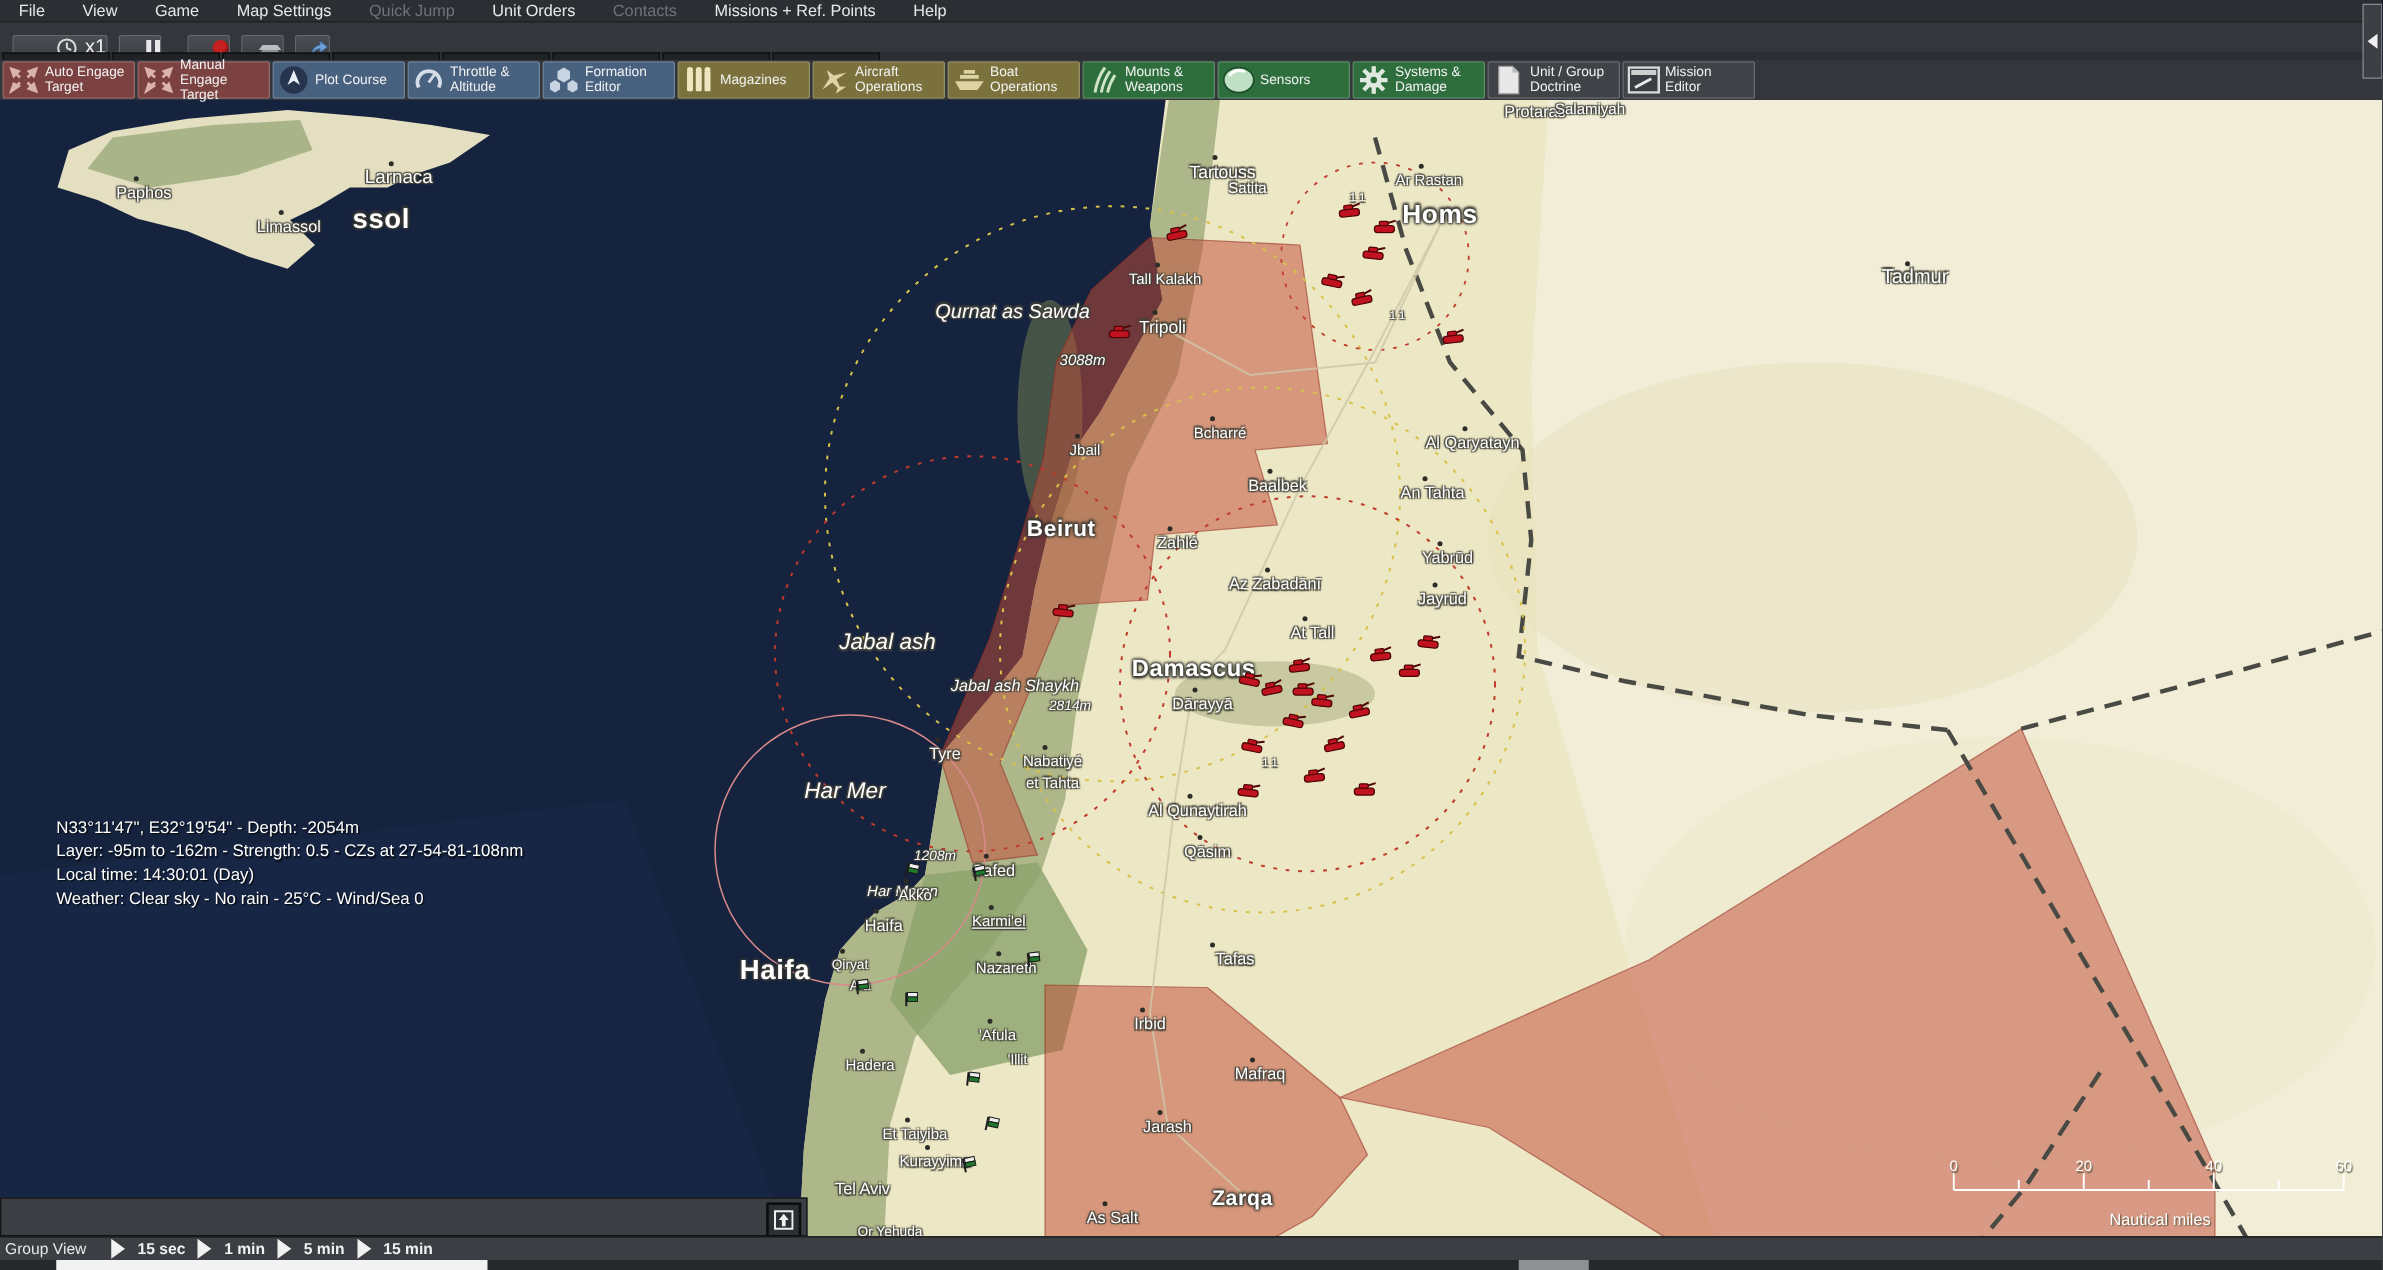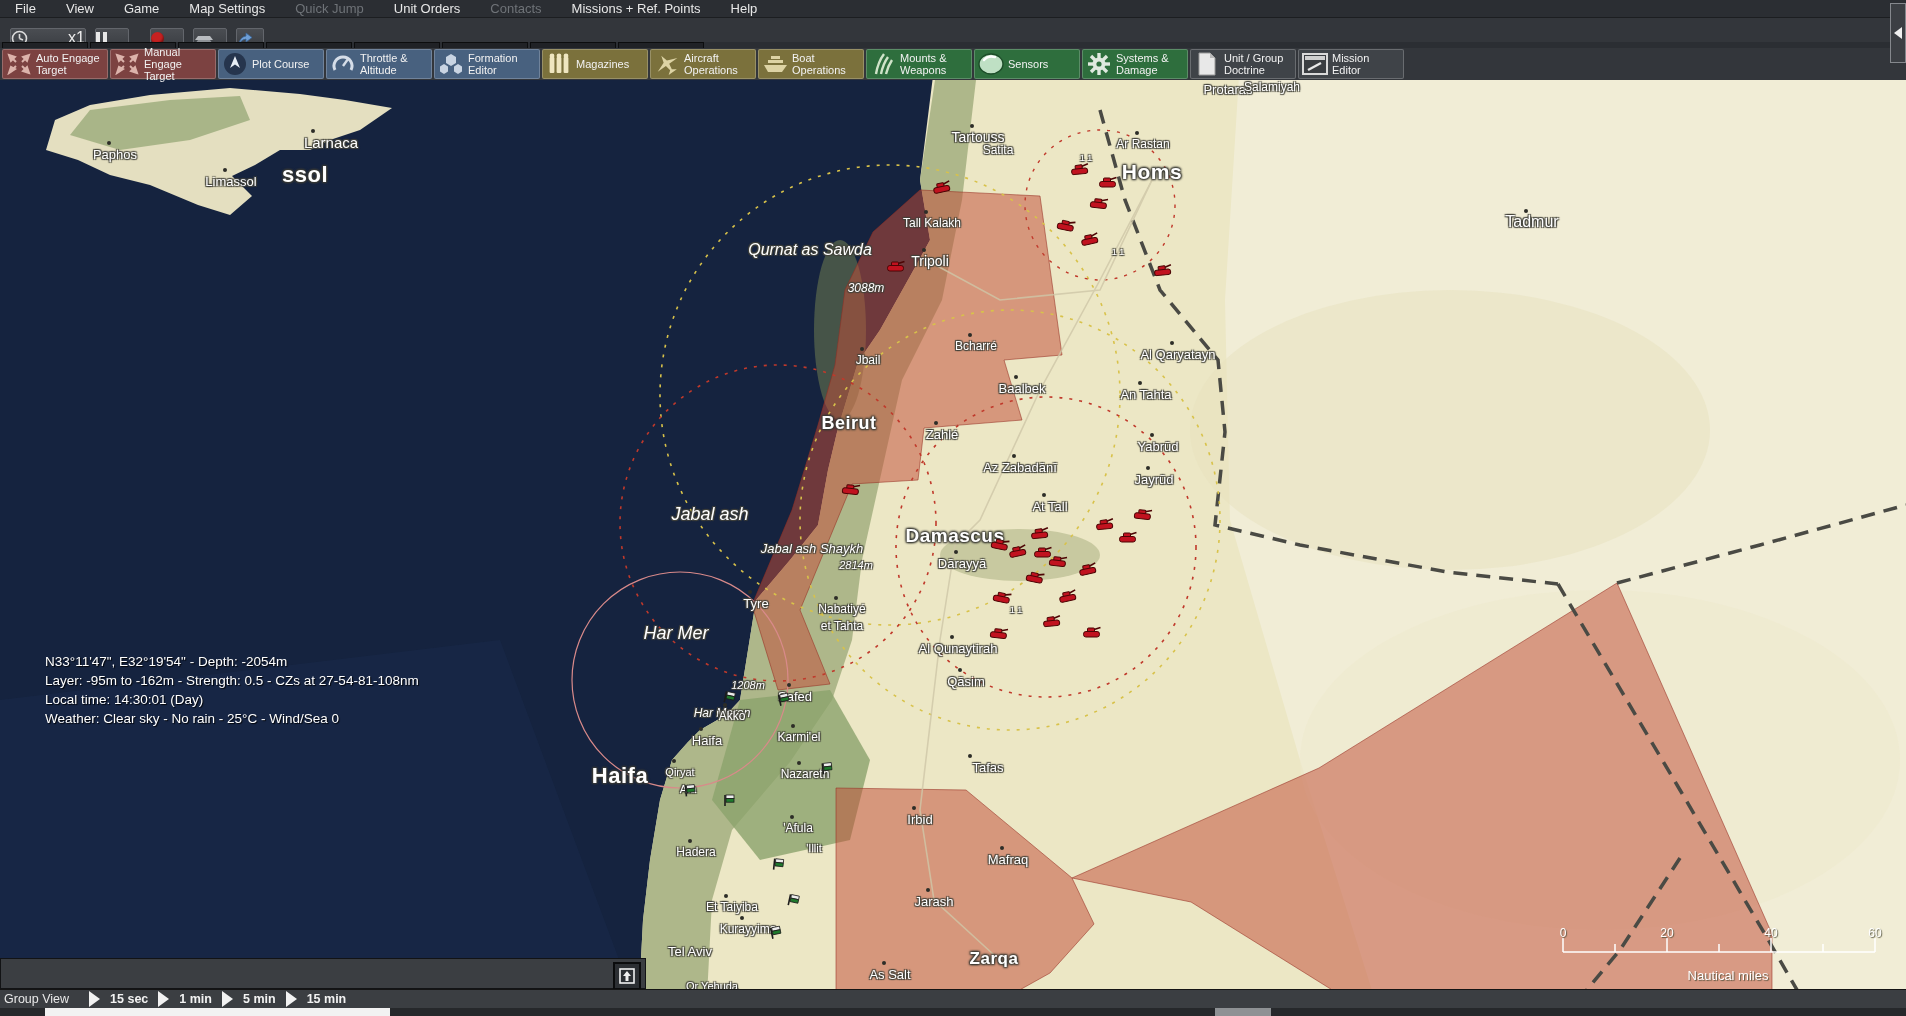--- a/index.html
+++ b/index.html
@@ -9,21 +9,21 @@
   
   #menubar{position:absolute;left:0;top:0;width:100%;height:17px;background:#2b2e33;
     display:flex;align-items:center;z-index:50;}
   .menu-item{color:#e8e8e8;font-size:13px;padding:0 15px;line-height:17px;cursor:default;}
   .menu-item.disabled{color:#6f7378;}
 
   #controlbar{position:absolute;left:0;top:17px;width:100%;height:25px;background:#33363b;
     display:flex;align-items:center;gap:9px;padding-left:10px;box-sizing:border-box;z-index:50;
     border-top:1px solid #1c1e21;}
   .ctl-btn{height:21px;background:linear-gradient(#4a4d52,#3a3d42);border:1px solid #63666c;
-    border-radius:2px;display:flex;align-items:center;justify-content:space-between;gap:6px;
+    border-radius:2px;display:flex;align-items:center;justify-content:flex-end;gap:6px;
     color:#ececec;box-sizing:border-box;margin-top:16px;}
   .pause-bars{display:flex;gap:3px;}
   .pause-bars span{display:block;width:4px;height:12px;background:#e8e8e8;}
   .rec-dot{width:13px;height:13px;border-radius:50%;background:#c62121;box-shadow:inset -1px -2px 2px rgba(0,0,0,.4);}
 
   #stubstrip{position:absolute;left:0;top:42px;width:100%;height:6px;background:#2b2e33;z-index:50;display:flex;gap:2px;padding-left:2px;}
   .stub{width:84px;height:5px;background:#202226;border:1px solid #0c0d0e;border-bottom:none;}
 
   #toolbar{position:absolute;left:0;top:48px;width:100%;height:32px;background:#33363b;
     display:flex;gap:2px;padding-left:2px;box-sizing:border-box;z-index:50;}
@@ -409,21 +409,21 @@
   <div id="scrollstrip">
     <div id="scroll-thumb"></div>
     <div id="scroll-block"></div>
   </div>
 
 <div class="map-label" style="left: 115px; top: 154px; font-size: 13px;">Paphos</div>
     <div class="town-dot" style="left: 109px; top: 143px;"></div>
     <div class="map-label" style="left: 231px; top: 181px; font-size: 13px;">Limassol</div>
     <div class="town-dot" style="left: 225px; top: 170px;"></div>
     <div class="map-label big" style="left: 305px; top: 175px; font-size: 22px;">ssol</div>
-    <div class="map-label" style="left: 319px; top: 142px; font-size: 15px; margin-left: 12px;">Larnaca</div>
+    <div class="map-label" style="left: 319px; top: 142px; font-size: 15px;">Larnaca</div>
     <div class="town-dot" style="left: 313px; top: 131px;"></div>
     <div class="map-label" style="left: 1228px; top: 89px; font-size: 13px;">Protaras</div>
     <div class="map-label" style="left: 1272px; top: 87px; font-size: 12px;">Salamiyah</div>
     <div class="map-label" style="left: 978px; top: 137px; font-size: 14px;">Tartouss</div>
     <div class="town-dot" style="left: 972px; top: 126px;"></div>
     <div class="map-label" style="left: 998px; top: 150px; font-size: 12px;">Satita</div>
     <div class="town-dot" style="left: 992px; top: 139px;"></div>
     <div class="map-label" style="left: 1143px; top: 144px; font-size: 12px;">Ar Rastan</div>
     <div class="town-dot" style="left: 1137px; top: 133px;"></div>
     <div class="map-label big" style="left: 1152px; top: 172px; font-size: 21px;">Homs</div>
@@ -473,21 +473,21 @@
     <div class="map-label" style="left: 958px; top: 648px; font-size: 13px;">Al Qunaytirah</div>
     <div class="town-dot" style="left: 952px; top: 637px;"></div>
     <div class="map-label" style="left: 795px; top: 696px; font-size: 13px;">Safed</div>
     <div class="town-dot" style="left: 789px; top: 685px;"></div>
     <div class="map-label" style="left: 966px; top: 681px; font-size: 13px;">Qāsim</div>
     <div class="town-dot" style="left: 960px; top: 670px;"></div>
     <div class="map-label" style="left: 731px; top: 716px; font-size: 12px;">'Akko</div>
     <div class="town-dot" style="left: 725px; top: 705px;"></div>
     <div class="map-label" style="left: 707px; top: 740px; font-size: 13px;">Haifa</div>
     <div class="town-dot" style="left: 701px; top: 729px;"></div>
-    <div class="map-label" style="left: 799px; top: 737px; font-size: 12px;">Karmi'el</div>
+    <div class="map-label" style="left: 799px; top: 737px; font-size: 12px; text-decoration: underline;">Karmi'el</div>
     <div class="town-dot" style="left: 793px; top: 726px;"></div>
     <div class="map-label big" style="left: 620px; top: 776px; font-size: 22px;">Haifa</div>
     <div class="map-label" style="left: 680px; top: 772px; font-size: 11px;">Qiryat</div>
     <div class="town-dot" style="left: 674px; top: 761px;"></div>
     <div class="map-label" style="left: 688px; top: 789px; font-size: 11px;">Ata</div>
     <div class="map-label" style="left: 805px; top: 774px; font-size: 12px;">Nazareth</div>
     <div class="town-dot" style="left: 799px; top: 763px;"></div>
     <div class="map-label" style="left: 976px; top: 767px; font-size: 13px; margin-left: 12px;">Tafas</div>
     <div class="town-dot" style="left: 970px; top: 756px;"></div>
     <div class="map-label" style="left: 696px; top: 852px; font-size: 12px;">Hadera</div>

